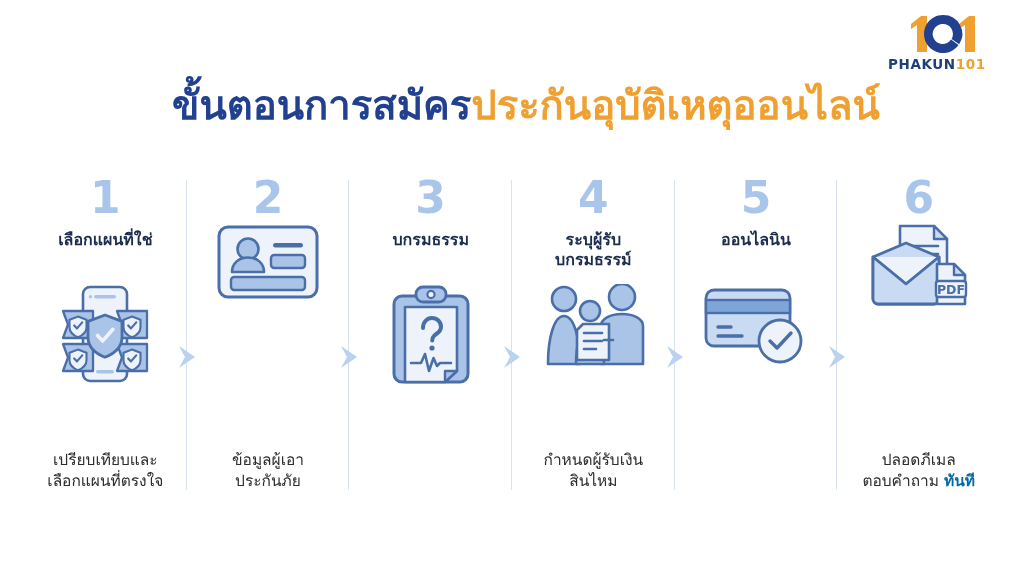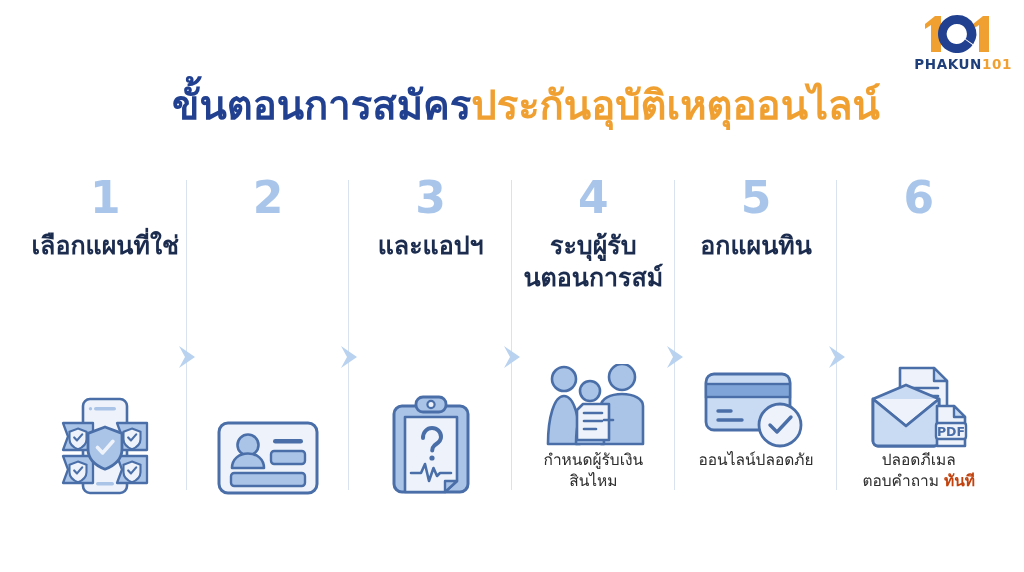--- a/index.html
+++ b/index.html
@@ -16,23 +16,23 @@
     position: relative;
     width: 1024px;
     height: 572px;
     background: #ffffff;
   }
 
   
   .logo {
     position: absolute;
     top: 12px;
-    right: 12px;
+    right: 26px;
     width: 110px;
-    text-align: right;
+    text-align: left;
   }
   .logo-mark {
     display: block;
     margin: 0 auto;
   }
   .logo-word {
     font-size: 13.5px;
     font-weight: bold;
     letter-spacing: 0.6px;
     line-height: 1;
@@ -90,48 +90,48 @@
   .step-num {
     font-size: 44px;
     font-weight: bold;
     color: #a9c6ea;
     line-height: 1;
     height: 48px;
   }
 
   .step-title {
     margin-top: 6px;
-    font-size: 25px;
+    font-size: 16px;
     font-weight: bold;
     color: #1b2c4f;
     line-height: 1.28;
     text-align: center;
     min-height: 54px;
   }
   .step-title .hl { color: #f0a030; }
 
   .icon-wrap {
     flex: 1 1 auto;
     display: flex;
-    align-items: flex-end;
+    align-items: flex-start;
     justify-content: center;
     width: 100%;
     min-height: 104px;
     position: relative;
   }
 
   .step-caption {
     font-size: 15.5px;
     color: #2c2c2c;
     line-height: 1.35;
     text-align: center;
     height: 48px;
     padding-top: 2px;
   }
-  .step-caption .hl { color: #c2410c; font-weight: bold; }
+  .step-caption .hl { color: #0369a1; font-weight: bold; }
 
   
   .arrow {
     position: absolute;
     right: -11px;
     top: 168px;
     width: 22px;
     height: 26px;
     z-index: 3;
   }
@@ -194,49 +194,57 @@
           <g stroke="#4a6fa8" stroke-width="2.2" fill="none" stroke-linecap="round" stroke-linejoin="round">
             <path d="M22.2 41.5 l2.8 2.9 5.2-6"></path>
             <path d="M76.2 41.5 l2.8 2.9 5.2-6"></path>
             <path d="M22.2 74.5 l2.8 2.9 5.2-6"></path>
             <path d="M76.2 74.5 l2.8 2.9 5.2-6"></path>
           </g>
 
           <path d="M53 31 l17 6.4 v15.5 c0 11-8.2 16.8-17 20.3 -8.8-3.5-17-9.3-17-20.3 v-15.5 z" fill="#aac4e8" stroke="#4a6fa8" stroke-width="2.8" stroke-linejoin="round"></path>
           <path d="M45.5 51.5 l5.2 5.4 10.2-11.6" fill="none" stroke="#eef3fb" stroke-width="3.6" stroke-linecap="round" stroke-linejoin="round"></path>
         </svg>
+      </div>
+      <div class="step-caption">
+        <div>เปรียบเทียบและ</div>
+        <div>เลือกแผนที่ตรงใจ</div>
       </div>
       <svg class="arrow" viewBox="0 0 22 26">
         <path d="M3 2 L19 13 L3 24 L9 13 Z" fill="#b9d2ef"></path>
       </svg>
     </div>
 
     <div class="step">
       <div class="divider"></div>
       <div class="step-num">2</div>
       <div class="icon-wrap">
         <svg class="icon-svg" width="104" height="76" viewBox="0 0 104 76">
           <rect x="3" y="3" width="98" height="70" rx="9" fill="#eef3fb" stroke="#4a6fa8" stroke-width="3"></rect>
           <circle cx="32" cy="25" r="10.5" fill="#aac4e8" stroke="#4a6fa8" stroke-width="2.6"></circle>
           <path d="M16 48 c0-9 7.2-14.5 16-14.5 s16 5.5 16 14.5 z" fill="#aac4e8" stroke="#4a6fa8" stroke-width="2.6" stroke-linejoin="round"></path>
           <rect x="57" y="19" width="30" height="4.6" rx="2.3" fill="#4a6fa8"></rect>
           <rect x="55" y="31" width="34" height="13" rx="3.2" fill="#aac4e8" stroke="#4a6fa8" stroke-width="2.4"></rect>
           <rect x="15" y="53" width="74" height="13" rx="3.2" fill="#aac4e8" stroke="#4a6fa8" stroke-width="2.4"></rect>
         </svg>
       </div>
+      <div class="step-caption">
+        <div>ข้อมูลผู้เอา</div>
+        <div>ประกันภัย</div>
+      </div>
       <svg class="arrow" viewBox="0 0 22 26">
         <path d="M3 2 L19 13 L3 24 L9 13 Z" fill="#b9d2ef"></path>
       </svg>
     </div>
 
     <div class="step">
       <div class="divider"></div>
       <div class="step-num">3</div>
       <div class="step-title">
-        <div>และแอปฯ</div>
+        <div>บกรมธรรม</div>
       </div>
       <div class="icon-wrap">
         <svg class="icon-svg" width="92" height="102" viewBox="0 0 92 102">
           <rect x="9" y="12" width="74" height="86" rx="8" fill="#aac4e8" stroke="#4a6fa8" stroke-width="3"></rect>
           <path d="M20 23 h52 v64 l-12 11 h-40 z" fill="#eef3fb" stroke="#4a6fa8" stroke-width="2.6" stroke-linejoin="round"></path>
           <path d="M60 98 v-11 h12 z" fill="#aac4e8" stroke="#4a6fa8" stroke-width="2.4" stroke-linejoin="round"></path>
           <rect x="31" y="3" width="30" height="15" rx="7" fill="#aac4e8" stroke="#4a6fa8" stroke-width="2.8"></rect>
           <circle cx="46" cy="10.5" r="3.6" fill="#eef3fb" stroke="#4a6fa8" stroke-width="2.2"></circle>
           <path d="M38 44 c0-6 4-10 9-10 s9 3.6 9 9 c0 5-4.4 6.4-6.6 8.4 -1.6 1.5-2.2 3-2.2 5" fill="none" stroke="#4a6fa8" stroke-width="4" stroke-linecap="round"></path>
           <circle cx="47" cy="64" r="2.6" fill="#4a6fa8"></circle>
@@ -246,21 +254,21 @@
       <svg class="arrow" viewBox="0 0 22 26">
         <path d="M3 2 L19 13 L3 24 L9 13 Z" fill="#b9d2ef"></path>
       </svg>
     </div>
 
     <div class="step">
       <div class="divider"></div>
       <div class="step-num">4</div>
       <div class="step-title">
         <div>ระบุผู้รับ</div>
-        <div>นตอนการสม์</div>
+        <div>บกรมธรรม์</div>
       </div>
       <div class="icon-wrap">
         <svg class="icon-svg" width="110" height="84" viewBox="0 0 110 84">
 
           <circle cx="26" cy="15" r="12" fill="#aac4e8" stroke="#4a6fa8" stroke-width="2.6"></circle>
           <path d="M10 80 c0-26 6-48 16-48 s16 22 16 48 z" fill="#aac4e8" stroke="#4a6fa8" stroke-width="2.6" stroke-linejoin="round"></path>
 
           <circle cx="84" cy="13" r="13" fill="#aac4e8" stroke="#4a6fa8" stroke-width="2.6"></circle>
           <path d="M63 80 v-38 c0-7 9-12 21-12 s21 5 21 12 v38 z" fill="#aac4e8" stroke="#4a6fa8" stroke-width="2.6" stroke-linejoin="round"></path>
 
@@ -283,36 +291,35 @@
       </div>
       <svg class="arrow" viewBox="0 0 22 26">
         <path d="M3 2 L19 13 L3 24 L9 13 Z" fill="#b9d2ef"></path>
       </svg>
     </div>
 
     <div class="step">
       <div class="divider"></div>
       <div class="step-num">5</div>
       <div class="step-title">
-        <div>อกแผนทิน</div>
+        <div>ออนไลนิน</div>
       </div>
       <div class="icon-wrap">
         <svg class="icon-svg" width="106" height="80" viewBox="0 0 106 80">
           <rect x="3" y="6" width="84" height="56" rx="8" fill="#c9dbf3" stroke="#4a6fa8" stroke-width="2.8"></rect>
           <rect x="3" y="16" width="84" height="13" fill="#7fa5d8" stroke="#4a6fa8" stroke-width="2.4"></rect>
           <g stroke="#4a6fa8" stroke-width="3.4" stroke-linecap="round">
             <path d="M15 43 h13"></path>
               <path d="M15 52 h24"></path>
           </g>
           <circle cx="77" cy="57" r="21" fill="#eef3fb" stroke="#4a6fa8" stroke-width="2.8"></circle>
           <path d="M67 57 l7 7 14-15" fill="none" stroke="#4a6fa8" stroke-width="3.4" stroke-linecap="round" stroke-linejoin="round"></path>
         </svg>
       </div>
       <div class="step-caption">
-        <div>ออนไลน์ปลอดภัย</div>
       </div>
       <svg class="arrow" viewBox="0 0 22 26">
         <path d="M3 2 L19 13 L3 24 L9 13 Z" fill="#b9d2ef"></path>
       </svg>
     </div>
 
     <div class="step">
 
       <div class="step-num">6</div>
       <div class="icon-wrap">

